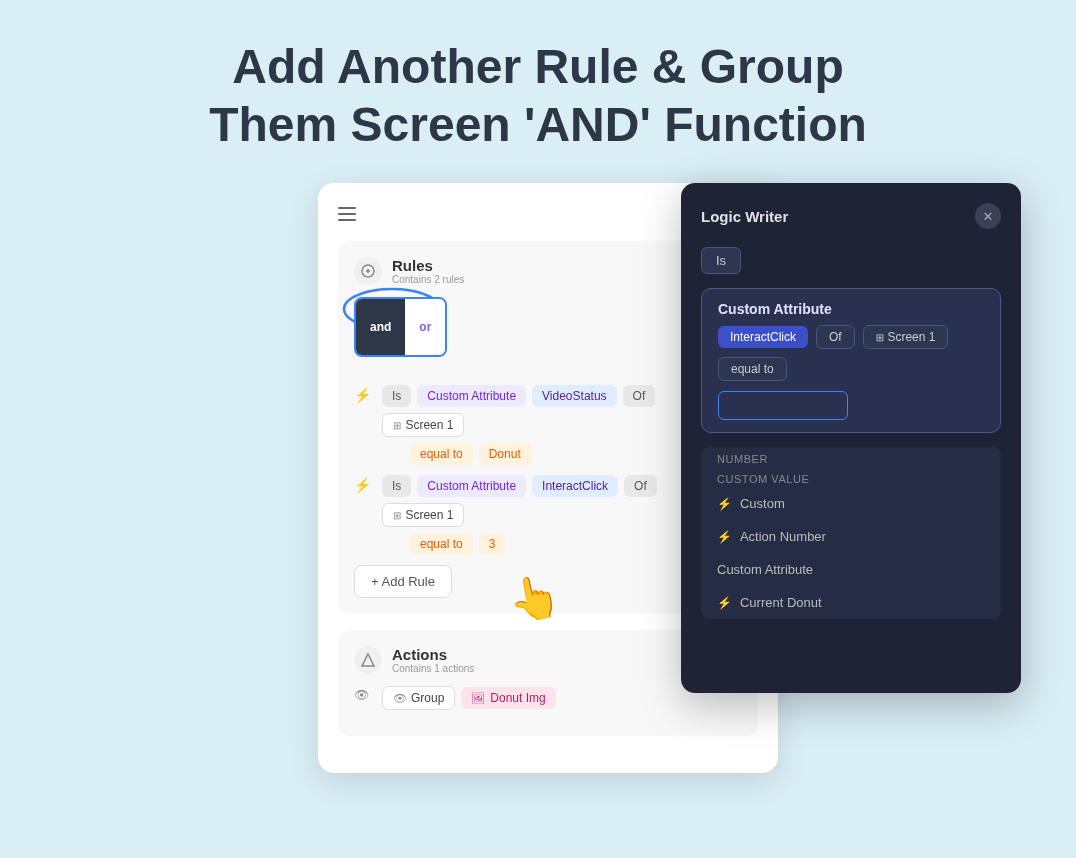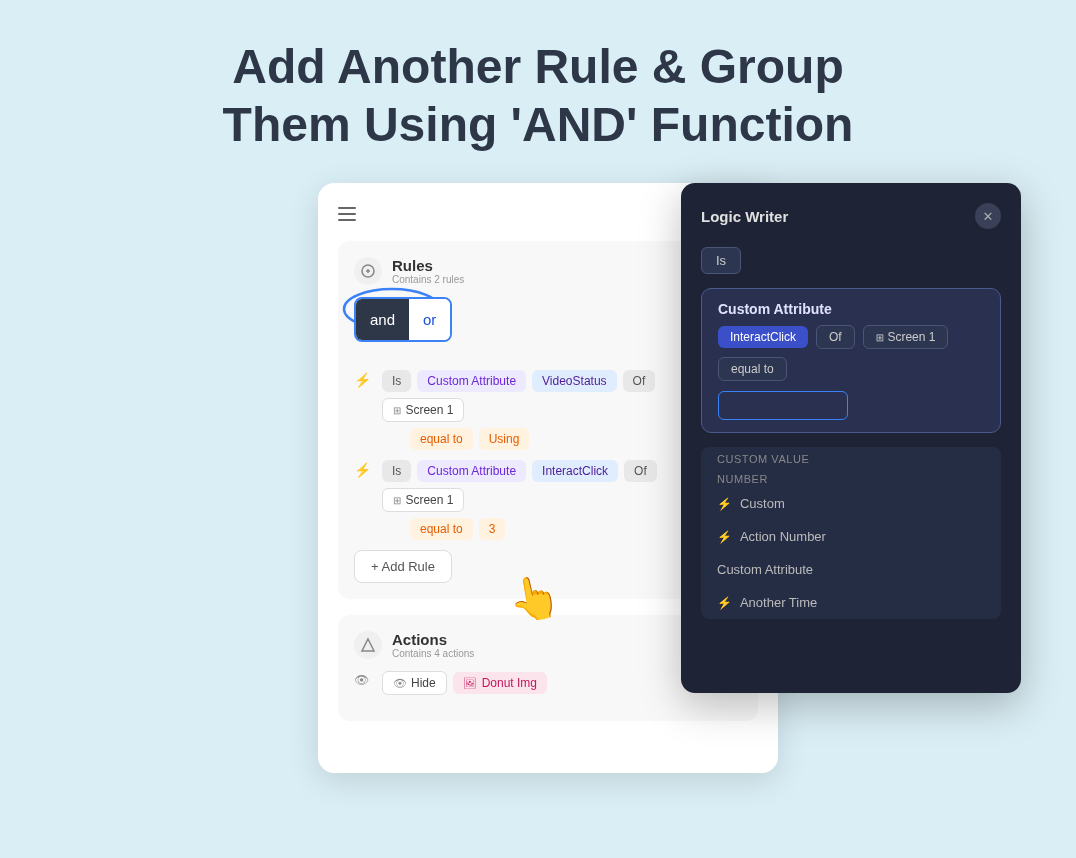--- a/index.html
+++ b/index.html
@@ -113,36 +113,36 @@
       gap: 0;
       margin-bottom: 14px;
       width: fit-content;
       border: 2.5px solid #3b82f6;
       border-radius: 8px;
       overflow: hidden;
       position: relative;
     }
 
     .toggle-btn {
-      padding: 12px 14px;
-      font-size: 15px;
-      font-weight: 400;
+      padding: 21px 14px;
+      font-size: 12px;
+      font-weight: 700;
       cursor: pointer;
       border: none;
       outline: none;
     }
 
     .toggle-btn.active {
       background: #2d3748;
       color: #fff;
     }
 
     .toggle-btn.inactive {
       background: #fff;
-      color: #1d4ed8;
+      color: #8b5cf6;
     }
 
     
     .rule-row {
       display: flex;
       flex-wrap: wrap;
       gap: 6px;
       align-items: center;
       margin-bottom: 10px;
       padding-left: 28px;
@@ -389,21 +389,21 @@
       top: -10px;
       left: -12px;
       pointer-events: none;
     }
   </style>
 </head>
 <body>
 
 <h1 class="page-title">
   <span>Add Another Rule &amp; Group</span><br>
-  <span>Them Using 'AND' Function</span>
+  <span>Them Screen 'AND' Function</span>
 </h1>
 
 <div class="content-area">
 
   <div class="rules-card">
 
     <div class="card-header">
       <div class="hamburger-icon">
         <span></span>
           <span></span>
@@ -445,21 +445,21 @@
         <span class="tag tag-blue-light">VideoStatus</span>
         <span class="tag tag-gray">Of</span>
         <span class="tag tag-white-border">
           <span class="grid-icon">⊞</span>
           <span>Screen 1</span>
         </span>
       </div>
       <div class="rule-row" style="margin-top:-4px;">
         <span style="width:22px;"></span>
         <span class="tag tag-orange">equal to</span>
-        <span class="tag tag-orange">Using</span>
+        <span class="tag tag-orange">Donut</span>
       </div>
 
       
       <div class="rule-row" style="margin-top:10px;">
         <span class="rule-lightning">⚡</span>
         <span class="tag tag-gray">Is</span>
         <span class="tag tag-purple">Custom Attribute</span>
         <span class="tag tag-blue-light">InteractClick</span>
         <span class="tag tag-gray">Of</span>
         <span class="tag tag-white-border">
@@ -481,29 +481,29 @@
 
     <div class="section-block">
       <div class="section-header">
         <div class="section-icon">
           <svg width="16" height="16" viewBox="0 0 16 16" fill="none">
             <polygon points="8,2 14,14 2,14" stroke="#888" stroke-width="1.5" fill="none"></polygon>
           </svg>
         </div>
         <div class="section-title-group">
           <h3>Actions</h3>
-          <p>Contains 4 actions</p>
+          <p>Contains 1 actions</p>
         </div>
       </div>
 
       <div class="rule-row">
         <span class="rule-lightning" style="color:#888; font-size:12px;">👁</span>
         <span class="hide-tag">
           <span class="hide-eye-icon">👁</span>
-          <span>Hide</span>
+          <span>Group</span>
         </span>
         <span class="donut-tag">
           <span class="donut-img-icon">🖼</span>
           <span>Donut Img</span>
         </span>
       </div>
 
     </div>
 
     <div class="cursor-hand">👆</div>
@@ -529,37 +529,37 @@
           <span>Screen 1</span>
         </span>
         <span class="equal-to-tag">equal to</span>
       </div>
       <input class="text-input-field" type="text" value="" style="">
     </div>
 
     
     <div class="dropdown-list">
       <div class="dropdown-item section-label">
+        <span>Number</span>
+      </div>
+      <div class="dropdown-item section-label">
         <span>Custom Value</span>
-      </div>
-      <div class="dropdown-item section-label">
-        <span>Number</span>
       </div>
       <div class="dropdown-item">
         <span class="lightning-small">⚡</span>
         <span>Custom</span>
       </div>
       <div class="dropdown-item">
         <span class="lightning-small">⚡</span>
         <span>Action Number</span>
       </div>
       <div class="dropdown-item">
         <span>Custom Attribute</span>
       </div>
       <div class="dropdown-item">
         <span class="lightning-small">⚡</span>
-        <span>Another Time</span>
+        <span>Current Donut</span>
       </div>
     </div>
 
   </div>
 
 </div>
 
 </body></html>

